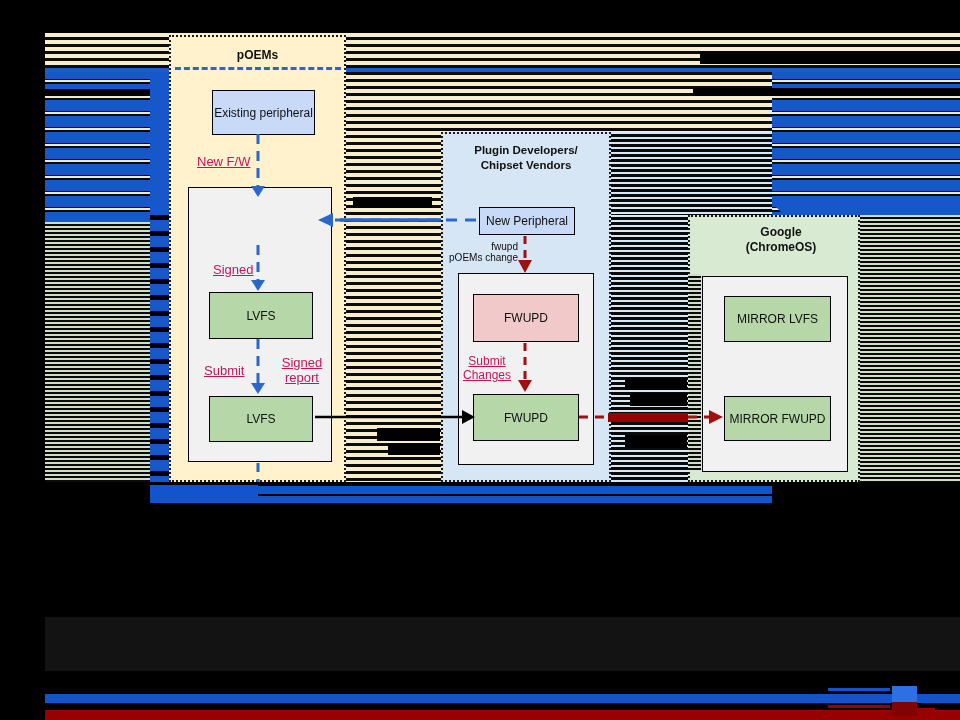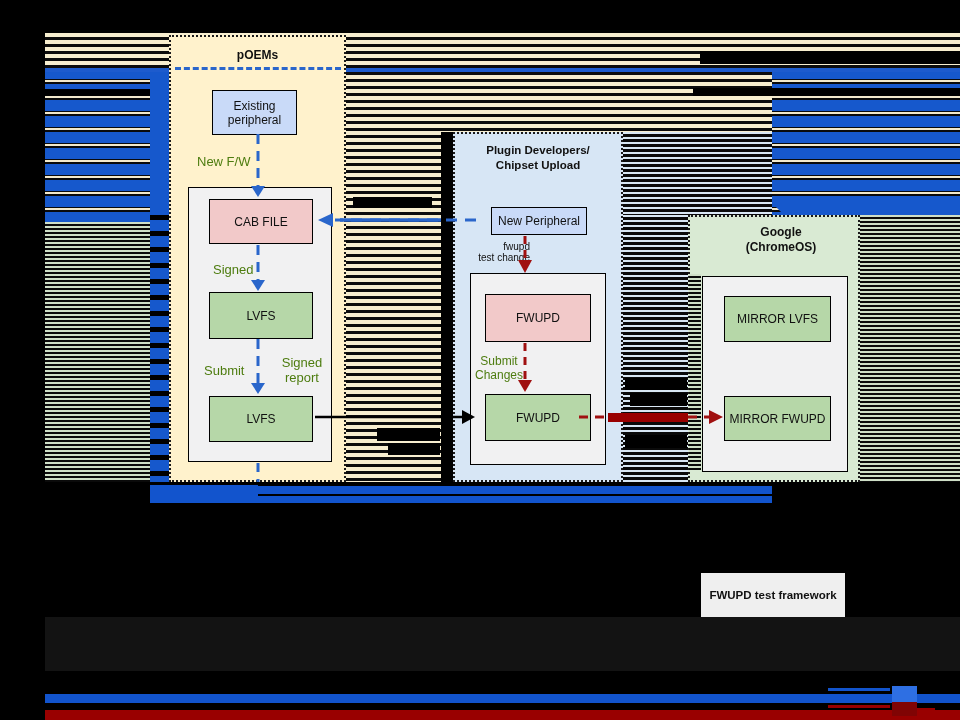--- a/index.html
+++ b/index.html
@@ -14,21 +14,21 @@
   .squares-col{background:repeating-linear-gradient(180deg,#000 0 5px,#1658cc 5px 16px);}
   
   .panel{position:absolute;border:2px dotted #1a1a1a;box-sizing:border-box;}
   .panel-title{text-align:center;font-weight:bold;font-size:12px;line-height:15px;}
   .node{position:absolute;border:1px solid #000;box-sizing:border-box;display:flex;
         align-items:center;justify-content:center;text-align:center;font-size:12px;line-height:14px;}
   .graybox{position:absolute;background:#f1f1f2;border:1.5px solid #000;box-sizing:border-box;}
   .blue-node{background:#c9daf8;}
   .pink-node{background:#f2c9c9;}
   .green-node{background:#b6d7a8;}
-  .lbl{position:absolute;font-size:13px;line-height:15px;color:#4d7c0f;}
+  .lbl{position:absolute;font-size:13px;line-height:15px;color:#be185d;text-decoration:underline;}
   .lbl-sm{position:absolute;font-size:10px;line-height:11px;color:#111;}
   .dashline{position:absolute;border-top:3px dashed #2a66cb;}
   svg{position:absolute;left:0;top:0;pointer-events:none;}
   .bar{position:absolute;}
 </style>
 </head>
 <body>
 
 <div id="stage">
 
@@ -53,40 +53,39 @@
   <div class="abs bar" style="left:308px;top:197px;width:79px;height:11px;background:#000;"></div>
   <div class="abs bar" style="left:332px;top:428px;width:63px;height:13px;background:#000;"></div>
   <div class="abs bar" style="left:343px;top:443px;width:52px;height:12px;background:#000;"></div>
   <div class="abs bar" style="left:580px;top:378px;width:62px;height:12px;background:#000;"></div>
   <div class="abs bar" style="left:585px;top:393px;width:57px;height:13px;background:#000;"></div>
   <div class="abs bar" style="left:580px;top:435px;width:62px;height:13px;background:#000;"></div>
 
   <div class="panel" style="left:124px;top:35px;width:177px;height:447px;background:#fff2cc;">
     <div class="panel-title" style="padding-top:11px;">pOEMs</div>
     <div class="dashline" style="left:4px;top:30px;width:166px;"></div>
-    <div class="node blue-node" style="left:41px;top:53px;width:85px;height:45px;">Existing peripheral</div>
+    <div class="node blue-node" style="left:41px;top:53px;width:103px;height:45px;">Existing peripheral</div>
     <div class="graybox" style="left:17px;top:150px;width:144px;height:275px;"></div>
-    <div class="node pink-node" style="left:38px;top:162px;width:104px;height:45px;">CAB FILE</div>
     <div class="node green-node" style="left:38px;top:255px;width:104px;height:47px;">LVFS</div>
     <div class="node green-node" style="left:38px;top:359px;width:104px;height:46px;">LVFS</div>
     <div class="lbl" style="left:26px;top:117px;">New F/W</div>
     <div class="lbl" style="left:42px;top:225px;">Signed</div>
     <div class="lbl" style="left:33px;top:326px;">Submit</div>
     <div class="lbl" style="left:102px;top:318px;width:58px;text-align:center;">Signed report</div>
   </div>
 
-  <div class="panel" style="left:408px;top:132px;width:170px;height:350px;background:#d7e6f5;">
+  <div class="panel" style="left:396px;top:132px;width:170px;height:350px;background:#d7e6f5;">
     <div class="panel-title" style="padding-top:9px;font-size:11.5px;">
       <div>Plugin Developers/</div>
-      <div>Chipset Upload</div>
+      <div>Chipset Vendors</div>
     </div>
     <div class="node blue-node" style="left:36px;top:73px;width:96px;height:28px;font-size:12px;">New Peripheral</div>
     <div class="lbl-sm" style="left:3px;top:107px;width:72px;text-align:right;">
       <div>fwupd</div>
-      <div>test change</div>
+      <div>pOEMs change</div>
     </div>
     <div class="graybox" style="left:15px;top:139px;width:136px;height:192px;"></div>
     <div class="node pink-node" style="left:30px;top:160px;width:106px;height:48px;">FWUPD</div>
     <div class="node green-node" style="left:30px;top:260px;width:106px;height:47px;">FWUPD</div>
     <div class="lbl" style="left:17px;top:220px;width:54px;text-align:center;font-size:12px;line-height:14px;">
       <div>Submit</div>
       <div>Changes</div>
     </div>
   </div>
 
@@ -130,21 +129,20 @@
     <line x1="534" y1="417" x2="564" y2="417" stroke="#a01010" stroke-width="3" stroke-dasharray="9 7"></line>
     <line x1="643" y1="417" x2="664" y2="417" stroke="#a01010" stroke-width="3" stroke-dasharray="9 7"></line>
     <polygon points="664,410 664,424 678,417" fill="#a01010"></polygon>
   </svg>
   <div class="abs bar" style="left:563px;top:413px;width:80px;height:9px;background:#990000;"></div>
 
   <div class="abs bar" style="left:105px;top:485px;width:108px;height:18px;background:#1254cd;"></div>
   <div class="abs bar" style="left:212px;top:486px;width:515px;height:8px;background:#1254cd;"></div>
   <div class="abs bar" style="left:212px;top:496px;width:515px;height:7px;background:#1254cd;"></div>
 
-  <div class="abs" style="left:656px;top:573px;width:144px;height:44px;background:#efefef;display:flex;align-items:center;justify-content:center;font-weight:bold;font-size:11.5px;text-align:center;">FWUPD test framework</div>
 
   <div class="abs bar" style="left:0;top:617px;width:960px;height:54px;background:#131313;"></div>
   <div class="abs bar" style="left:783px;top:688px;width:62px;height:3px;background:#1254cd;"></div>
   <div class="abs bar" style="left:0;top:694px;width:960px;height:9px;background:#1254cd;"></div>
   <div class="abs bar" style="left:847px;top:686px;width:25px;height:17px;background:#2e6fe3;"></div>
   <div class="abs bar" style="left:783px;top:705px;width:62px;height:3px;background:#990000;"></div>
   <div class="abs bar" style="left:872px;top:708px;width:18px;height:6px;background:#990000;"></div>
   <div class="abs bar" style="left:0;top:710px;width:960px;height:10px;background:#990000;"></div>
   <div class="abs bar" style="left:847px;top:702px;width:25px;height:14px;background:#800404;"></div>
 

